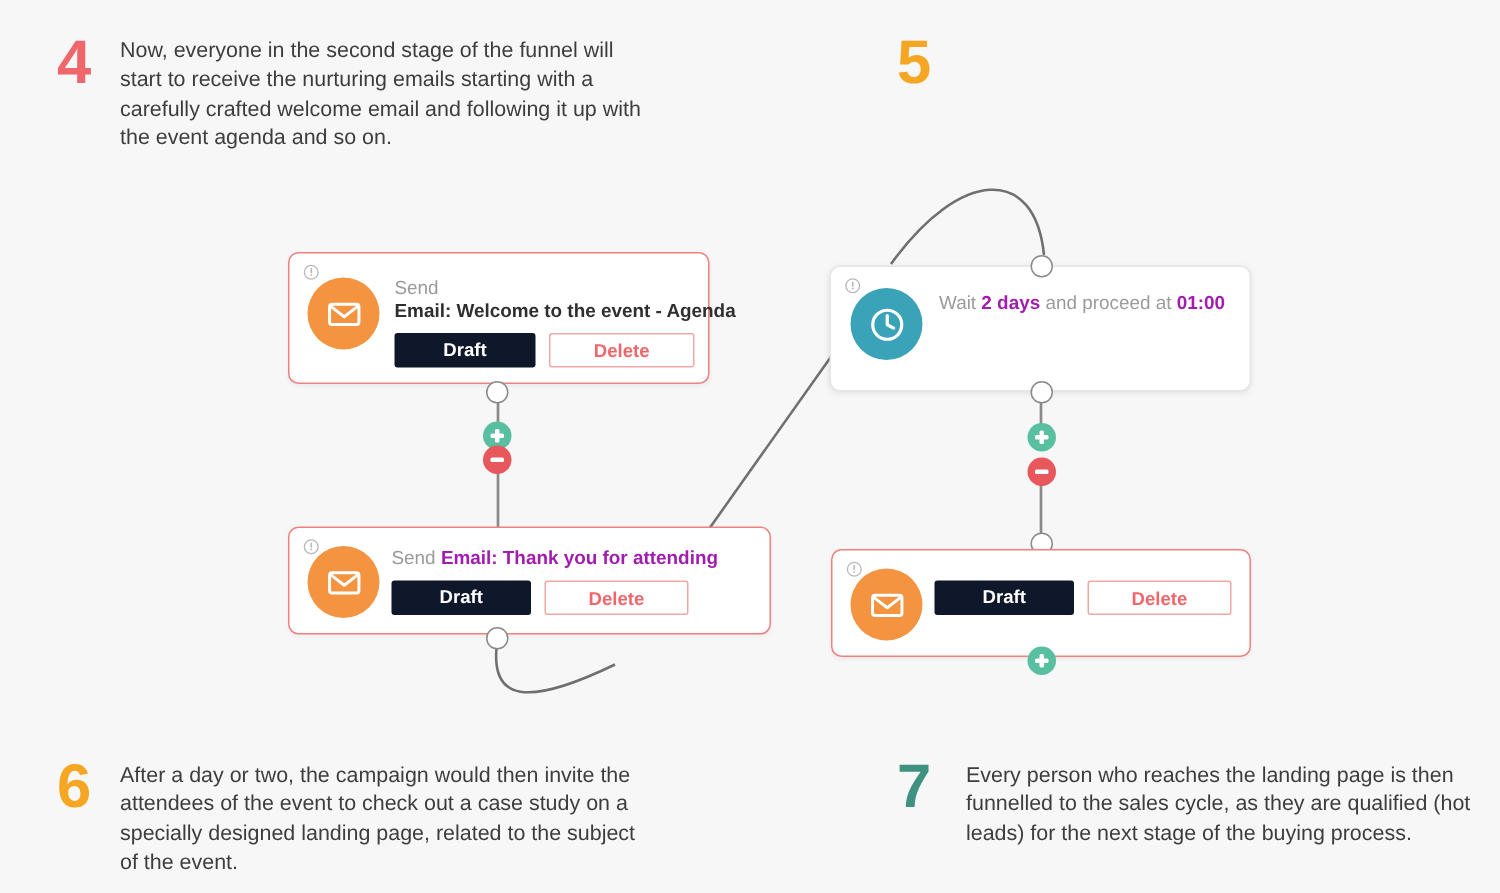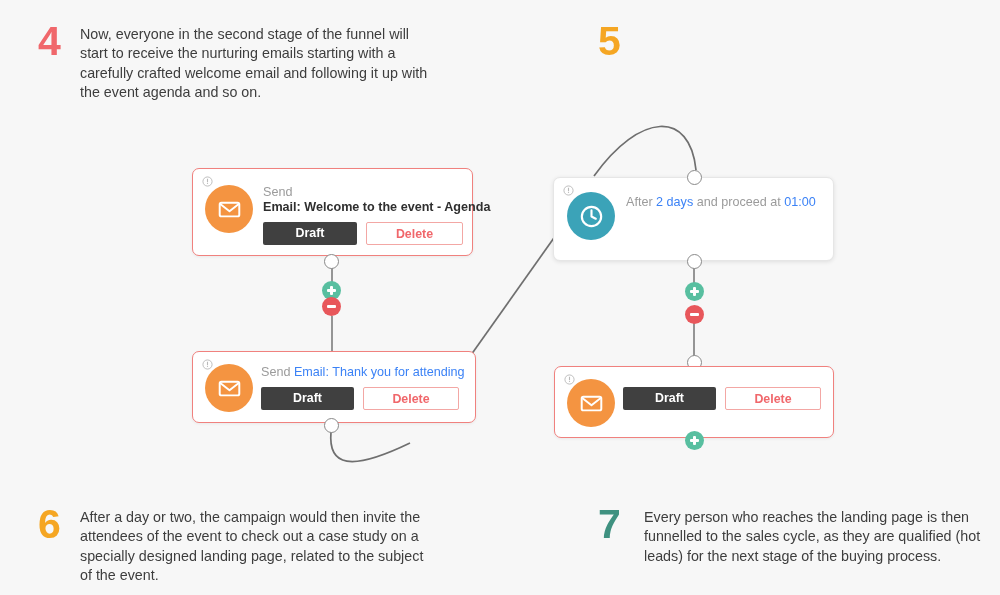--- a/index.html
+++ b/index.html
@@ -93,34 +93,34 @@
   .card-body {
     position: absolute;
   }
   .card-title {
     font-size: 12.6px;
     color: #3d3d3d;
     white-space: nowrap;
     line-height: 15px;
   }
   .card-title .lead { color: #9b9b9b; font-weight: normal; }
-  .card-title .strong { font-weight: normal; color: #3b82f6; }
+  .card-title .strong { font-weight: bold; color: #a21caf; }
   .card-sub { font-weight: bold; color: #2f2f2f; display: block; }
   .btn-row { margin-top: 7px; display: flex; }
   .btn {
     font-size: 12.4px;
     font-weight: bold;
     height: 23px;
     line-height: 23px;
     text-align: center;
     box-sizing: border-box;
     border-radius: 2px;
   }
   .btn.primary {
-    background: #404040;
+    background: #0f172a;
     color: #ffffff;
     border: none;
   }
   .btn.danger {
     background: #ffffff;
     color: #f0676b;
     border: 1.3px solid #f3a7a4;
     margin-left: 9px;
   }
 
@@ -233,37 +233,37 @@
       <rect x="5.4" y="7.4" width="1.2" height="1.2" fill="#b9b9b9"></rect>
     </svg>
     <div class="badge clock" style="left:13px; top:14px; width:48px; height:48px;">
       <svg viewBox="0 0 24 24" width="27" height="27">
         <circle cx="12" cy="12" r="8.6" fill="none" stroke="#ffffff" stroke-width="1.9"></circle>
         <path d="M12 6.6 L12 12 L15.8 14" fill="none" stroke="#ffffff" stroke-width="1.9" stroke-linecap="round" stroke-linejoin="round"></path>
       </svg>
     </div>
     <div class="card-body" style="left:72px; top:17px;">
       <div class="card-title">
-        <span class="lead">After </span><span class="strong">2 days</span><span class="lead"> and proceed at </span><span class="strong">01:00</span>
+        <span class="lead">Wait </span><span class="strong">2 days</span><span class="lead"> and proceed at </span><span class="strong">01:00</span>
       </div>
     </div>
   </div>
 
   <div class="node" style="left:687px; top:170px;"></div>
   <div class="node" style="left:687px; top:254px;"></div>
   <div class="op plus" style="left:685px; top:282px;">
     <span class="bar h"></span>
     <span class="bar v"></span>
   </div>
   <div class="op minus" style="left:685px; top:305px;">
     <span class="bar h"></span>
   </div>
   <div class="node" style="left:687px; top:355px;"></div>
 
-  <div class="card email" id="card-thankyou" style="left:192px; top:351px; width:284px; height:72px;">
+  <div class="card email" id="card-thankyou" style="left:192px; top:351px; width:322px; height:72px;">
     <svg class="info-icon" viewBox="0 0 12 12">
       <circle cx="6" cy="6" r="5" fill="none" stroke="#b9b9b9" stroke-width="1"></circle>
       <rect x="5.4" y="3" width="1.2" height="3.6" fill="#b9b9b9"></rect>
       <rect x="5.4" y="7.4" width="1.2" height="1.2" fill="#b9b9b9"></rect>
     </svg>
     <div class="badge mail" style="left:12px; top:12px; width:48px; height:48px;">
       <svg viewBox="0 0 24 24" width="25" height="25">
         <rect x="2.6" y="5.6" width="18.8" height="13" rx="1.6" fill="none" stroke="#ffffff" stroke-width="1.9"></rect>
         <path d="M3.4 7 L12 13.6 L20.6 7" fill="none" stroke="#ffffff" stroke-width="1.9" stroke-linecap="round" stroke-linejoin="round"></path>
       </svg>

